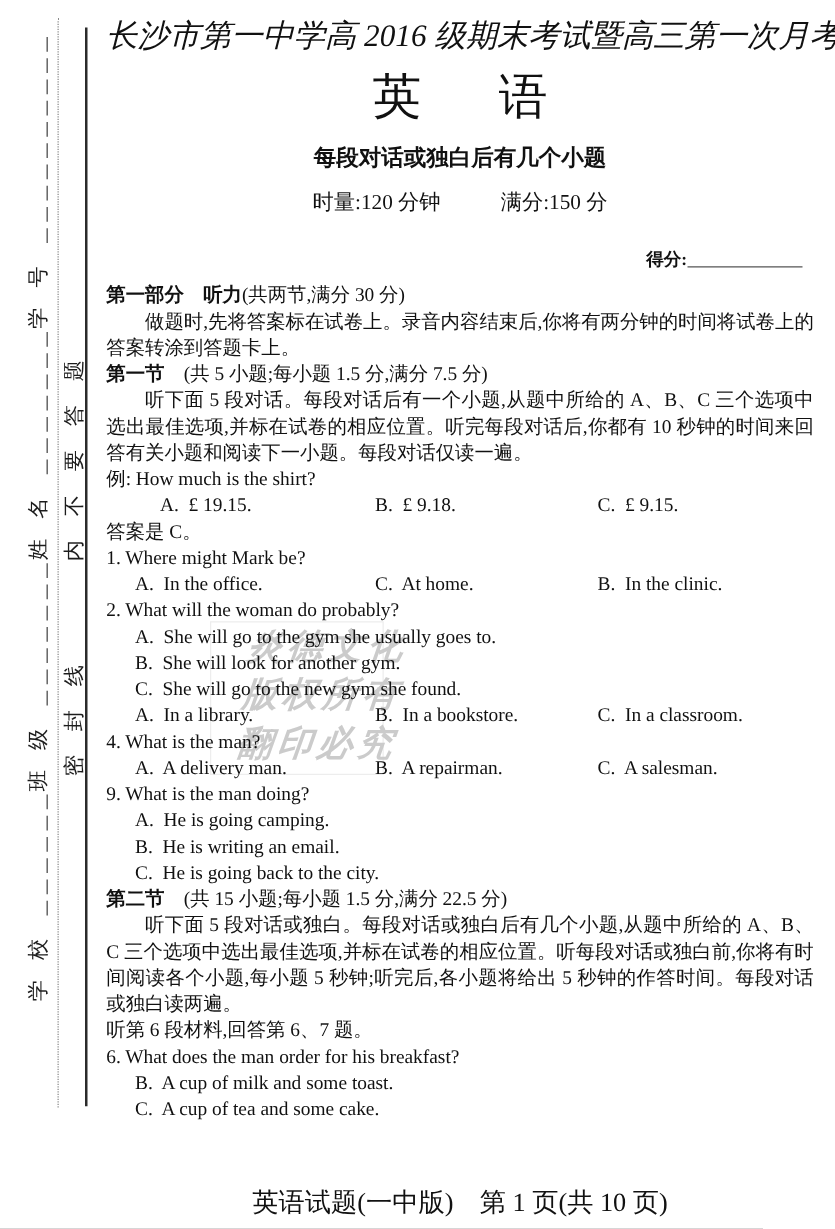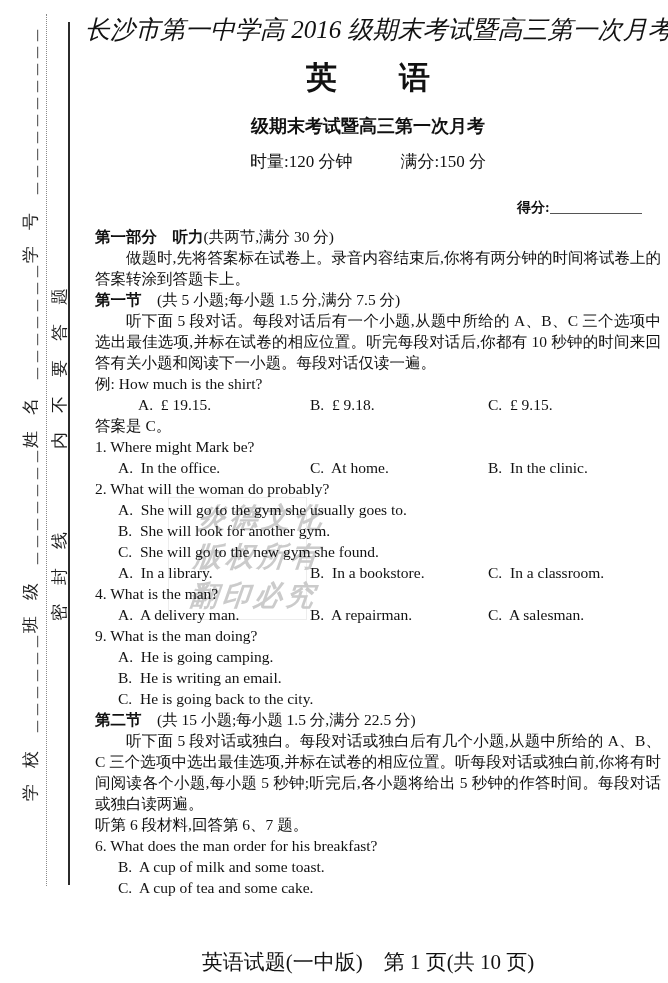--- a/index.html
+++ b/index.html
@@ -44,33 +44,33 @@
     color:#cbcbcb;font-style:italic;font-weight:bold;
     transform:skewX(-6deg);
     z-index:0;text-align:center;white-space:nowrap;
   }
   
   .hdr{position:absolute;left:85px;top:12px;width:566px;text-align:center;z-index:1;}
   .exam-title{
     font-size:25px;font-weight:normal;font-style:italic;
     letter-spacing:0px;line-height:36px;white-space:nowrap;
   }
-  .subject-line{margin-top:8px;line-height:44px;font-size:31px;font-weight:bold;}
+  .subject-line{margin-top:8px;line-height:44px;font-size:39px;font-weight:normal;}
   .subject-line .gap{display:inline-block;width:62px;}
   .source-line{margin-top:14px;font-size:18px;font-weight:bold;line-height:24px;}
   .times-line{margin-top:14px;font-size:17px;line-height:20px;white-space:pre;}
   .times-line .tgap{display:inline-block;width:48px;}
   
   .score-row{position:absolute;left:517px;top:196px;z-index:1;white-space:nowrap;}
   .score-label{font-size:14px;font-weight:bold;}
   .score-blank{display:inline-block;width:92px;height:17px;border-bottom:1.5px solid #555;vertical-align:-2px;}
   
   .content{
     position:absolute;left:85px;top:226px;width:566px;z-index:1;
-    font-size:15.5px;line-height:21px;margin-left:10px;
+    font-size:15.5px;line-height:21px;
   }
   .content div{margin:0;}
   .b{font-weight:bold;}
   .para{text-align:justify;text-indent:31px;}
   .qline{white-space:pre;}
   .opt-row{display:grid;grid-template-columns:192px 178px auto;padding-left:23px;}
   .opt-row.example{grid-template-columns:172px 178px auto;padding-left:43px;}
   .opt-row span{white-space:pre;}
   .opt-stack{padding-left:23px;white-space:pre;}
   
@@ -95,21 +95,21 @@
   <div class="seal-solid"></div>
 
   <div class="v-rot sb-fields"><span class="sb-label">学校</span><span class="sb-line">＿＿＿＿＿＿</span><span class="sb-label">班级</span><span class="sb-line">＿＿＿＿＿＿＿</span><span class="sb-label">姓名</span><span class="sb-line">＿＿＿＿＿＿＿</span><span class="sb-label">学号</span><span class="sb-line">＿＿＿＿＿＿＿＿＿＿</span></div>
 
   <div class="v-rot sb-seal1">密封线</div>
   <div class="v-rot sb-seal2">内不要答题</div>
 
   <div class="hdr">
     <div class="exam-title">长沙市第一中学高 2016 级期末考试暨高三第一次月考</div>
     <div class="subject-line"><span>英</span><span class="gap"></span><span>语</span></div>
-    <div class="source-line">级期末考试暨高三第一次月考</div>
+    <div class="source-line">每段对话或独白后有几个小题</div>
     <div class="times-line"><span>时量:120 分钟</span><span class="tgap"></span><span>满分:150 分</span></div>
   </div>
 
   <div class="score-row">
     <span class="score-label">得分:</span><span class="score-blank"></span>
   </div>
 
   <div class="content">
 
     <div><span class="b">第一部分　听力</span><span>(共两节,满分 30 分)</span></div>

